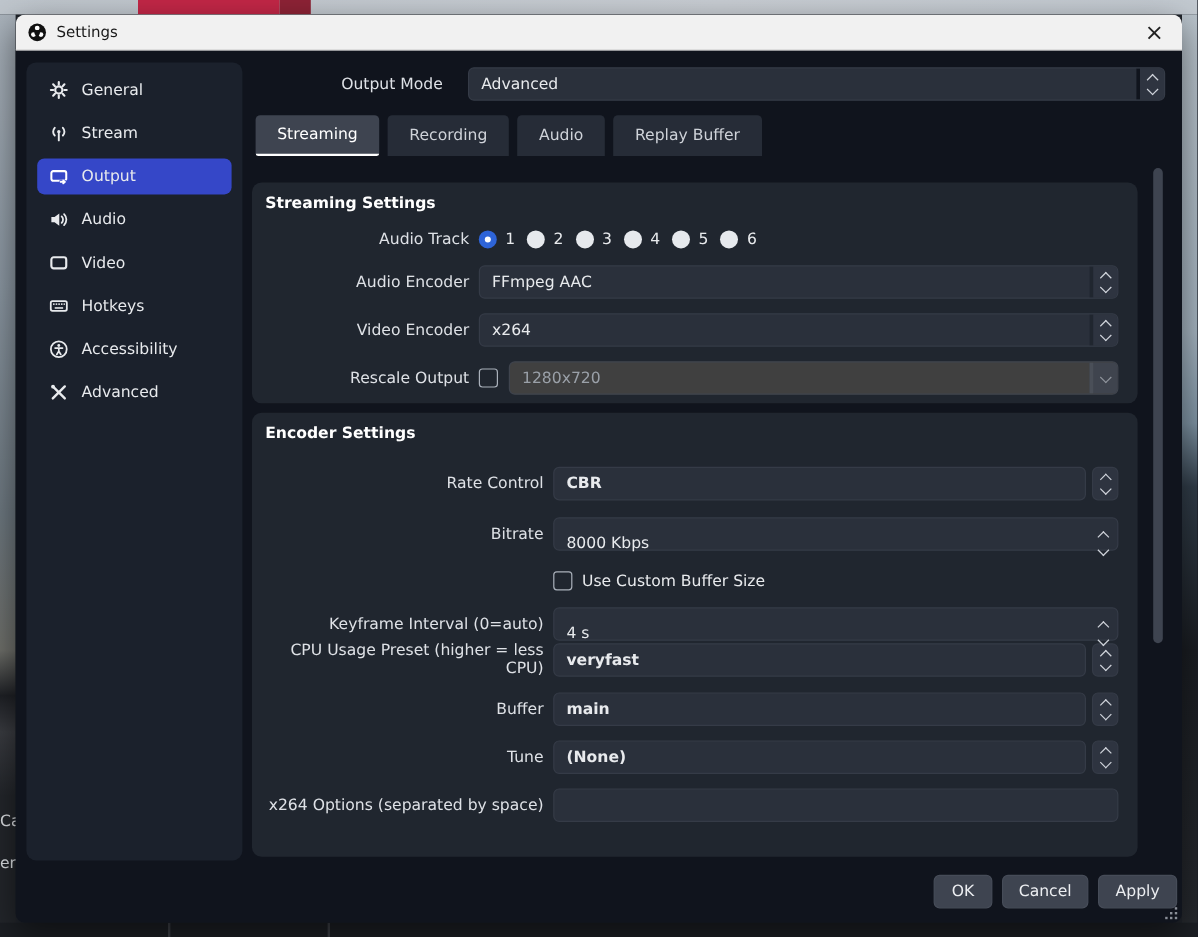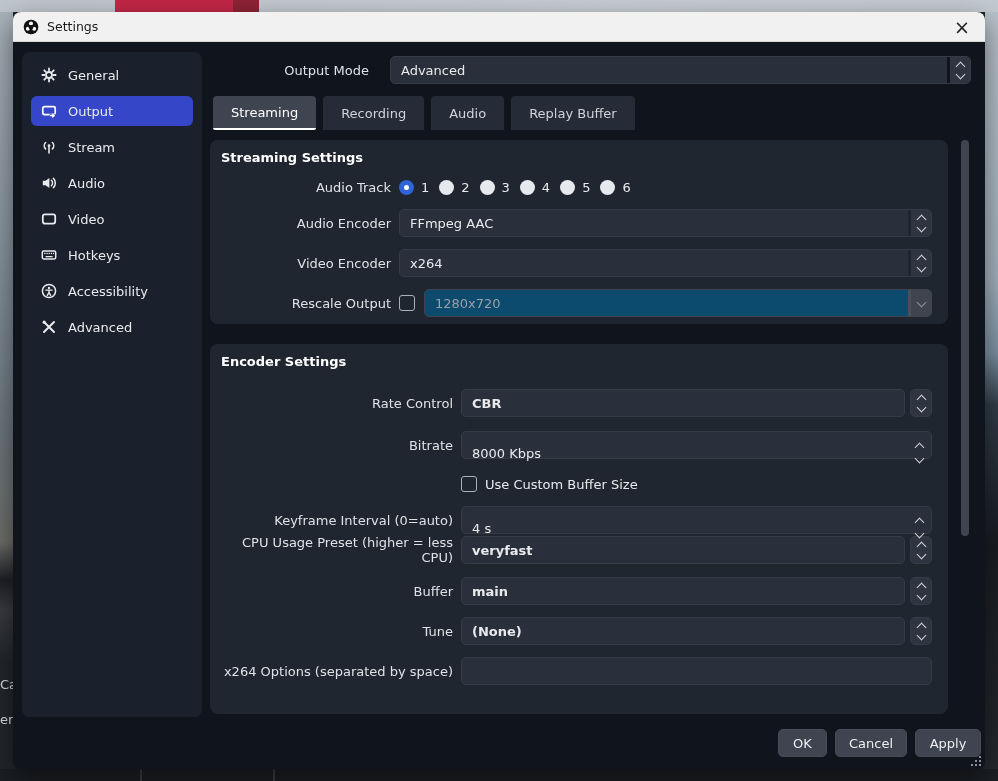--- a/index.html
+++ b/index.html
@@ -50,21 +50,21 @@
   .outmode-label { position:absolute; right:602px; color:#dee1e6; font-size:13px; }
   .outmode-combo { position:absolute; left:377px; width:581px; }
 
   
   .combo { height:28px; background:#2a303b; border:1px solid #353b47; border-radius:5px;
     display:flex; align-items:stretch; color:#e8eaed; font-size:13px; overflow:hidden; }
   .combo .val { flex:1; display:flex; align-items:center; padding:0 10px; }
   .combo .spin { width:23px; border-left:3px solid #10141d; background:#2e3440;
     display:flex; flex-direction:column; align-items:center; justify-content:center; gap:3px; }
   .panelbox .combo .spin { border-left-color:#20262f; }
-  .combo.disabled { background:#0c4a6e; border-color:#3f444e; color:#9aa0a8; }
+  .combo.disabled { background:#404040; border-color:#3f444e; color:#9aa0a8; }
   .combo.disabled .spin { background:#3f444e; border-left-color:#4a4f58; }
   .chev { width:7px; height:7px; border-right:1.7px solid #cfd3da; border-bottom:1.7px solid #cfd3da; }
   .chev.up { transform:rotate(-135deg); margin-bottom:-1px; }
   .chev.down { transform:rotate(45deg); margin-top:-1px; }
   .combo.disabled .chev { border-color:#8e939b; }
   
   .combo-d { display:flex; gap:5px; }
   .combo-d .field { flex:1; height:28px; background:#2a303b; border:1px solid #353b47;
     border-radius:5px; display:flex; align-items:center; padding:0 10px;
     color:#e8eaed; font-size:13px;font-weight:bold; }
@@ -81,21 +81,21 @@
 
   
   .tabs { position:absolute; left:200px; top:84px; height:34px; display:flex; gap:7px; }
   .tab { height:34px; padding:0 18px; display:flex; align-items:center;
     background:#262c37; border-radius:4px 4px 0 0; color:#cfd3d9; font-size:13px; }
   .tab.active { background:#3e4450; color:#fff; border-bottom:2px solid #fff; border-radius:4px 4px 2px 2px; }
 
   
   .panelbox { position:absolute; left:197px; width:738px; background:#20262f;
     border-radius:8px; padding:10px 11px; }
-  #panel-streaming { top:128px; height:184px; }
+  #panel-streaming { top:140px; height:184px; }
   #panel-encoder { top:332px; height:370px; }
   .panel-title { color:#fff; font-size:13px; font-weight:bold; }
   .frow { display:flex; align-items:center; margin-top:12px; }
   .frow .lbl { text-align:right; color:#dee1e6; font-size:13px; flex:0 0 auto; padding-right:8px; }
   .p1 .lbl { width:178px; }
   .p2 .lbl { width:240px; }
   .frow .fld { flex:1; margin-right:5px; }
   
   .radio-row { display:flex; align-items:center; gap:10px; }
   .radio { display:flex; align-items:center; gap:7px; color:#e8eaed; font-size:13px; }
@@ -153,38 +153,38 @@
   <div class="sidebar">
     <div class="side-item">
       <span class="ic">
         <svg viewBox="0 0 16 16" stroke="#e8eaed" stroke-width="1.8" fill="none" stroke-linecap="round">
           <circle cx="8" cy="8" r="3"></circle>
             <path d="M8 1.4v2M8 12.6v2M1.4 8h2M12.6 8h2M3.3 3.3l1.5 1.5M11.2 11.2l1.5 1.5M12.7 3.3l-1.5 1.5M4.8 11.2l-1.5 1.5"></path>
           </svg>
       </span>
       <span>General</span>
     </div>
+    <div class="side-item">
+      <span class="ic">
+        <svg viewBox="0 0 16 16" stroke="#e8eaed" stroke-width="1.6" fill="none" stroke-linecap="round">
+          <circle cx="8" cy="6.7" r="1.4" fill="#e8eaed" stroke="none"></circle>
+            <path d="M8 8.2V14M4.6 3.5a4.6 4.6 0 0 0 0 6.4M11.4 3.5a4.6 4.6 0 0 1 0 6.4"></path>
+          </svg>
+      </span>
+      <span>Stream</span>
+    </div>
     <div class="side-item selected">
       <span class="ic">
         <svg viewBox="0 0 16 16">
             <rect x="1.8" y="3.6" width="12.4" height="8" rx="1.6" fill="none" stroke="#fff" stroke-width="1.7"></rect>
             <path d="M8.6 11.2h6v3h-6z" fill="#3547c8"></path>
             <path d="M9.5 12.6h3.4M11.6 11.3l1.6 1.3-1.6 1.3" stroke="#fff" stroke-width="1.4" fill="none" stroke-linecap="round" stroke-linejoin="round"></path>
           </svg>
       </span>
       <span>Output</span>
-    </div>
-    <div class="side-item">
-      <span class="ic">
-        <svg viewBox="0 0 16 16" stroke="#e8eaed" stroke-width="1.6" fill="none" stroke-linecap="round">
-          <circle cx="8" cy="6.7" r="1.4" fill="#e8eaed" stroke="none"></circle>
-            <path d="M8 8.2V14M4.6 3.5a4.6 4.6 0 0 0 0 6.4M11.4 3.5a4.6 4.6 0 0 1 0 6.4"></path>
-          </svg>
-      </span>
-      <span>Stream</span>
     </div>
     <div class="side-item">
       <span class="ic">
         <svg viewBox="0 0 16 16">
             <path d="M1.8 5.8h2.7L8.4 2.9v10.2L4.5 10.2H1.8z" fill="#e8eaed"></path>
             <path d="M10.4 5.3a3.8 3.8 0 0 1 0 5.4M12.4 3.4a6.5 6.5 0 0 1 0 9.2" stroke="#e8eaed" stroke-width="1.5" fill="none" stroke-linecap="round"></path>
           </svg>
       </span>
       <span>Audio</span>
     </div>

